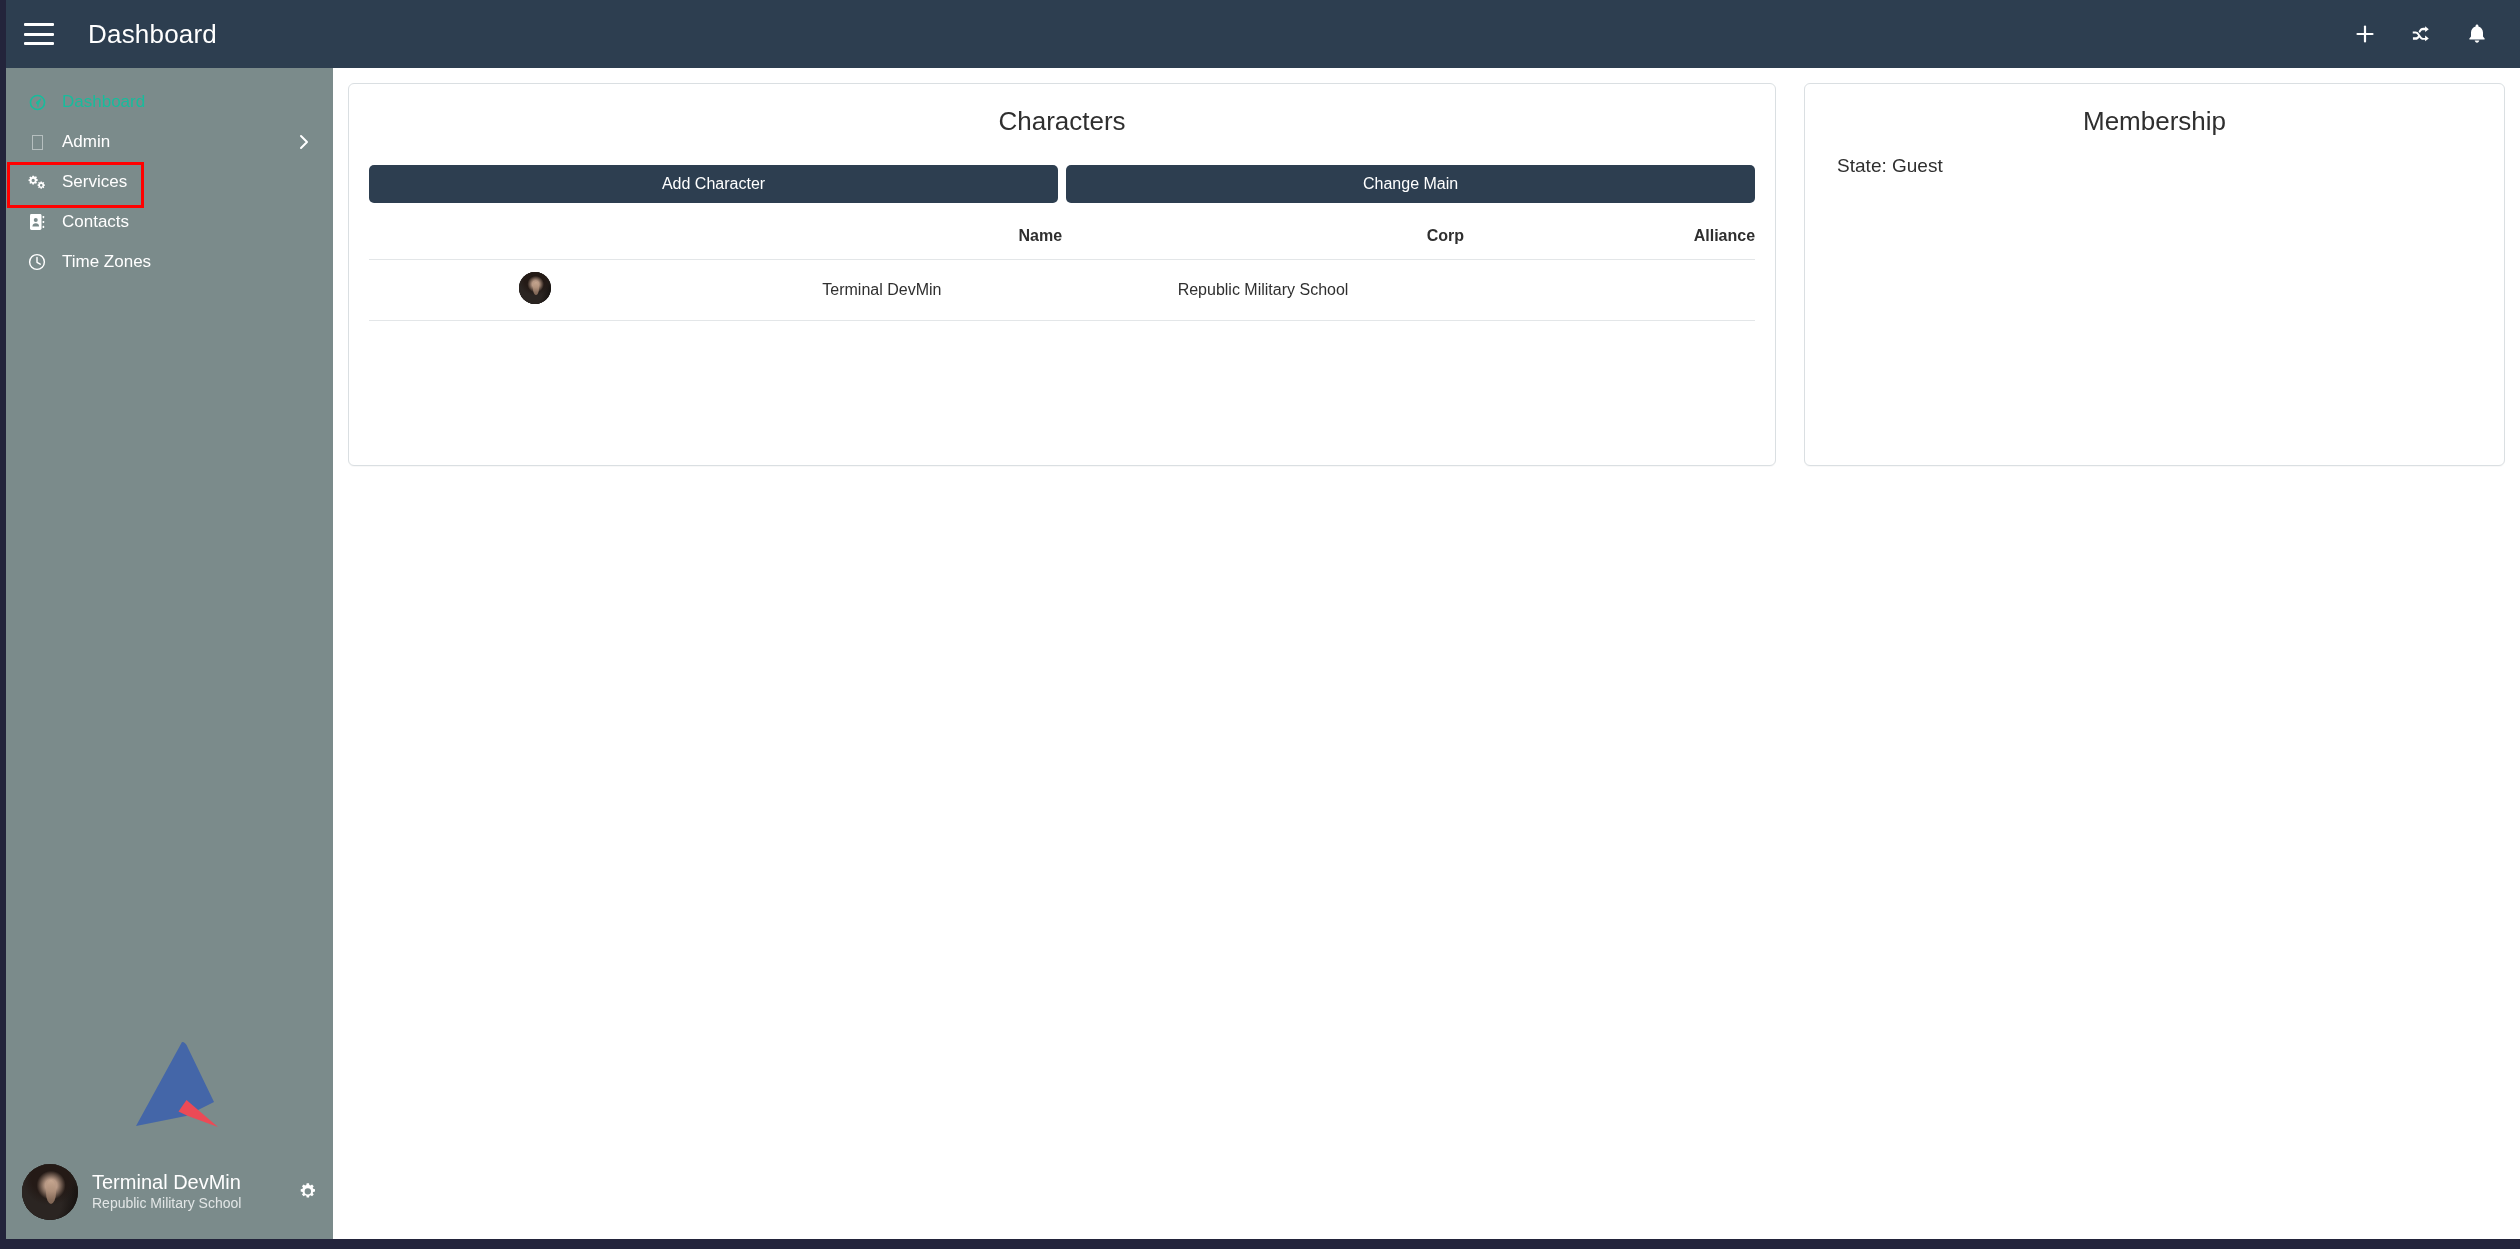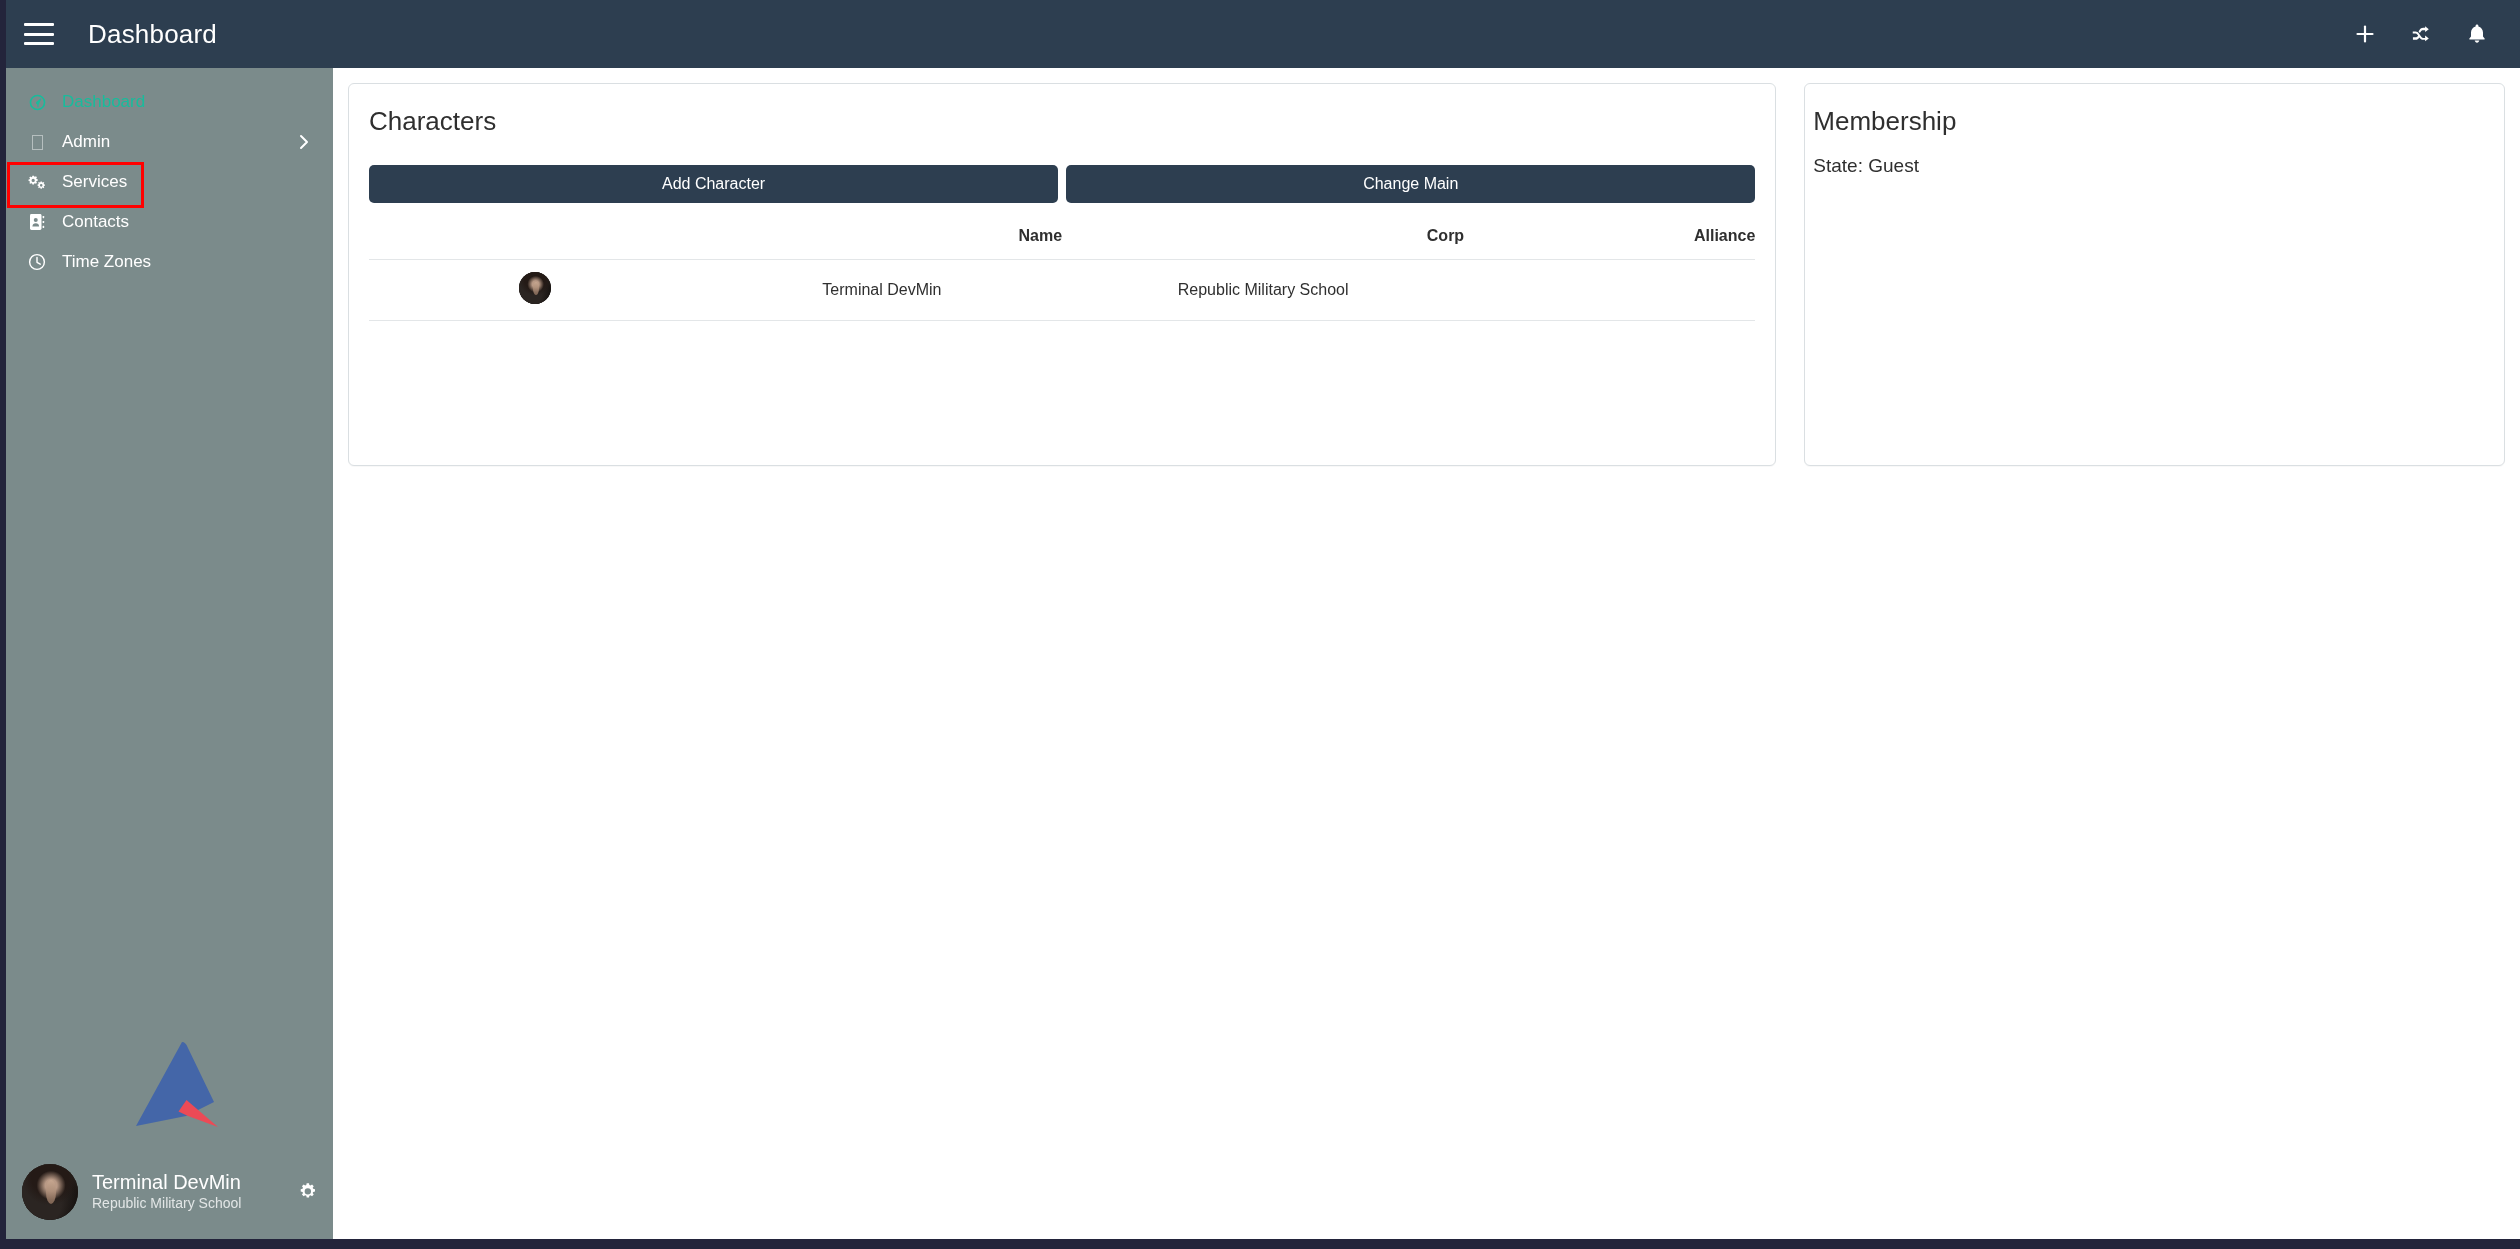--- a/index.html
+++ b/index.html
@@ -163,22 +163,23 @@
     padding: 15px;
   }
   .cards-row { display: flex; gap: 28px; }
   .card {
     background: #ffffff;
     border: 1px solid #dadfe2;
     border-radius: 6px;
     box-shadow: 0 1px 1px rgba(0,0,0,.03);
   }
   .card-chars { width: 1437px; height: 383px; padding: 22px 20px 0; }
-  .card-member { width: 705px; height: 383px; padding: 22px 8px 0; }
+  .card-member { width: 705px; height: 383px; padding: 22px 32px 0; }
   .card-title {
+    text-align: center;
     font-size: 26px;
     font-weight: 400;
     color: #2f2f2f;
     margin-bottom: 18px;
   }
   .btn-row { display: flex; gap: 8px; margin-bottom: 18px; margin-top: 28px; }
   .btn {
     flex: 1;
     height: 38px;
     background: #2d3e50;

